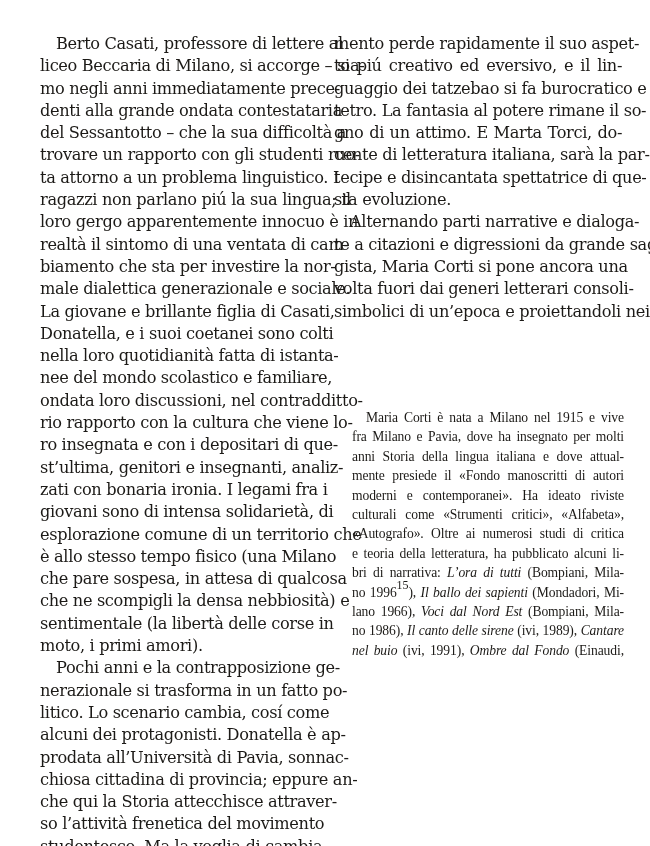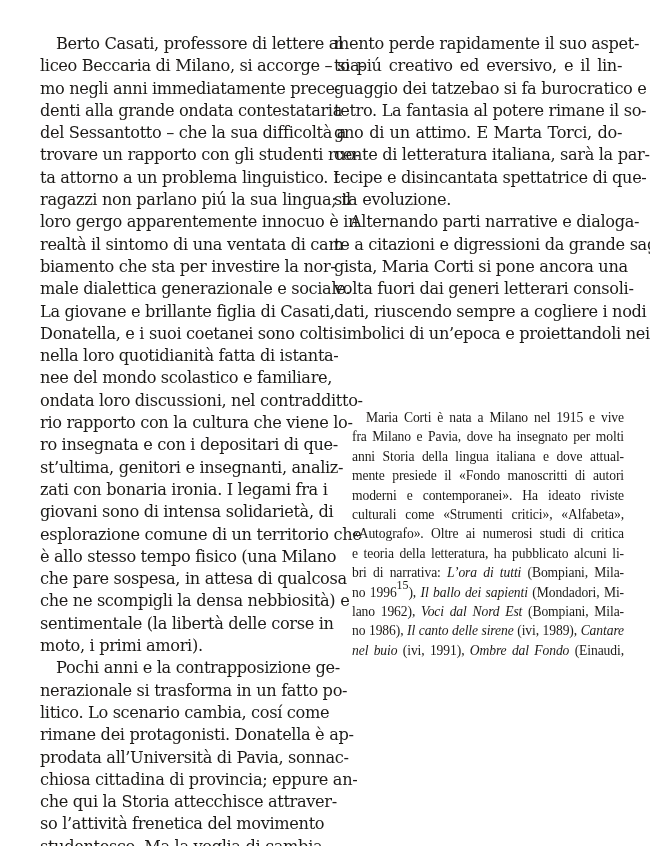--- a/index.html
+++ b/index.html
@@ -45,50 +45,49 @@
     <span class="line">giovani sono di intensa solidarietà, di</span>
     <span class="line">esplorazione comune di un territorio che</span>
     <span class="line">è allo stesso tempo fisico (una Milano</span>
     <span class="line">che pare sospesa, in attesa di qualcosa</span>
     <span class="line">che ne scompigli la densa nebbiosità) e</span>
     <span class="line">sentimentale (la libertà delle corse in</span>
     <span class="line last">moto, i primi amori).</span>
     <span class="line indent">Pochi anni e la contrapposizione ge-</span>
     <span class="line">nerazionale si trasforma in un fatto po-</span>
     <span class="line">litico. Lo scenario cambia, cosí come</span>
-    <span class="line">rimane dei protagonisti. Donatella è ap-</span>
+    <span class="line">alcuni dei protagonisti. Donatella è ap-</span>
     <span class="line">prodata all’Università di Pavia, sonnac-</span>
     <span class="line">chiosa cittadina di provincia; eppure an-</span>
     <span class="line">che qui la Storia attecchisce attraver-</span>
     <span class="line">so l’attività frenetica del movimento</span>
     <span class="line">studentesco. Ma la voglia di cambia-</span>
   </div>
 <div id="right" class="col">
     <span class="line">mento perde rapidamente il suo aspet-</span>
     <span class="line">to piú creativo ed eversivo, e il lin-</span>
     <span class="line">guaggio dei tatzebao si fa burocratico e</span>
     <span class="line">tetro. La fantasia al potere rimane il so-</span>
     <span class="line">gno di un attimo. E Marta Torci, do-</span>
     <span class="line">cente di letteratura italiana, sarà la par-</span>
     <span class="line">tecipe e disincantata spettatrice di que-</span>
     <span class="line last">sta evoluzione.</span>
     <span class="line indent">Alternando parti narrative e dialoga-</span>
     <span class="line">te a citazioni e digressioni da grande sag-</span>
     <span class="line">gista, Maria Corti si pone ancora una</span>
     <span class="line">volta fuori dai generi letterari consoli-</span>
-    <span class="line">dati, riuscendo sempre a cogliere i nodi</span>
     <span class="line">simbolici di un’epoca e proiettandoli nei</span>
   </div>
 <div class="bio" id="bio">
     <span class="bl indent"><span>Maria Corti è nata a Milano nel 1915 e vive</span></span>
     <span class="bl"><span>fra Milano e Pavia, dove ha insegnato per molti</span></span>
     <span class="bl"><span>anni Storia della lingua italiana e dove attual-</span></span>
     <span class="bl"><span>mente presiede il «Fondo manoscritti di autori</span></span>
     <span class="bl"><span>moderni e contemporanei». Ha ideato riviste</span></span>
     <span class="bl"><span>culturali come «Strumenti critici», «Alfabeta»,</span></span>
     <span class="bl"><span>«Autografo». Oltre ai numerosi studi di critica</span></span>
     <span class="bl"><span>e teoria della letteratura, ha pubblicato alcuni li-</span></span>
     <span class="bl"><span>bri di narrativa: </span><span class="it">L’ora di tutti</span><span> (Bompiani, Mila-</span></span>
     <span class="bl"><span>no 1996</span><sup>15</sup><span>), </span><span class="it">Il ballo dei sapienti</span><span> (Mondadori, Mi-</span></span>
-    <span class="bl"><span>lano 1962), </span><span class="it">Voci dal Nord Est</span><span> (Bompiani, Mila-</span></span>
+    <span class="bl"><span>lano 1966), </span><span class="it">Voci dal Nord Est</span><span> (Bompiani, Mila-</span></span>
     <span class="bl"><span>no 1986), </span><span class="it">Il canto delle sirene</span><span> (ivi, 1989), </span><span class="it">Cantare</span></span>
     <span class="bl"><span class="it">nel buio</span><span> (ivi, 1991), </span><span class="it">Ombre dal Fondo</span><span> (Einaudi,</span></span>
   </div>
 
 </body></html>

